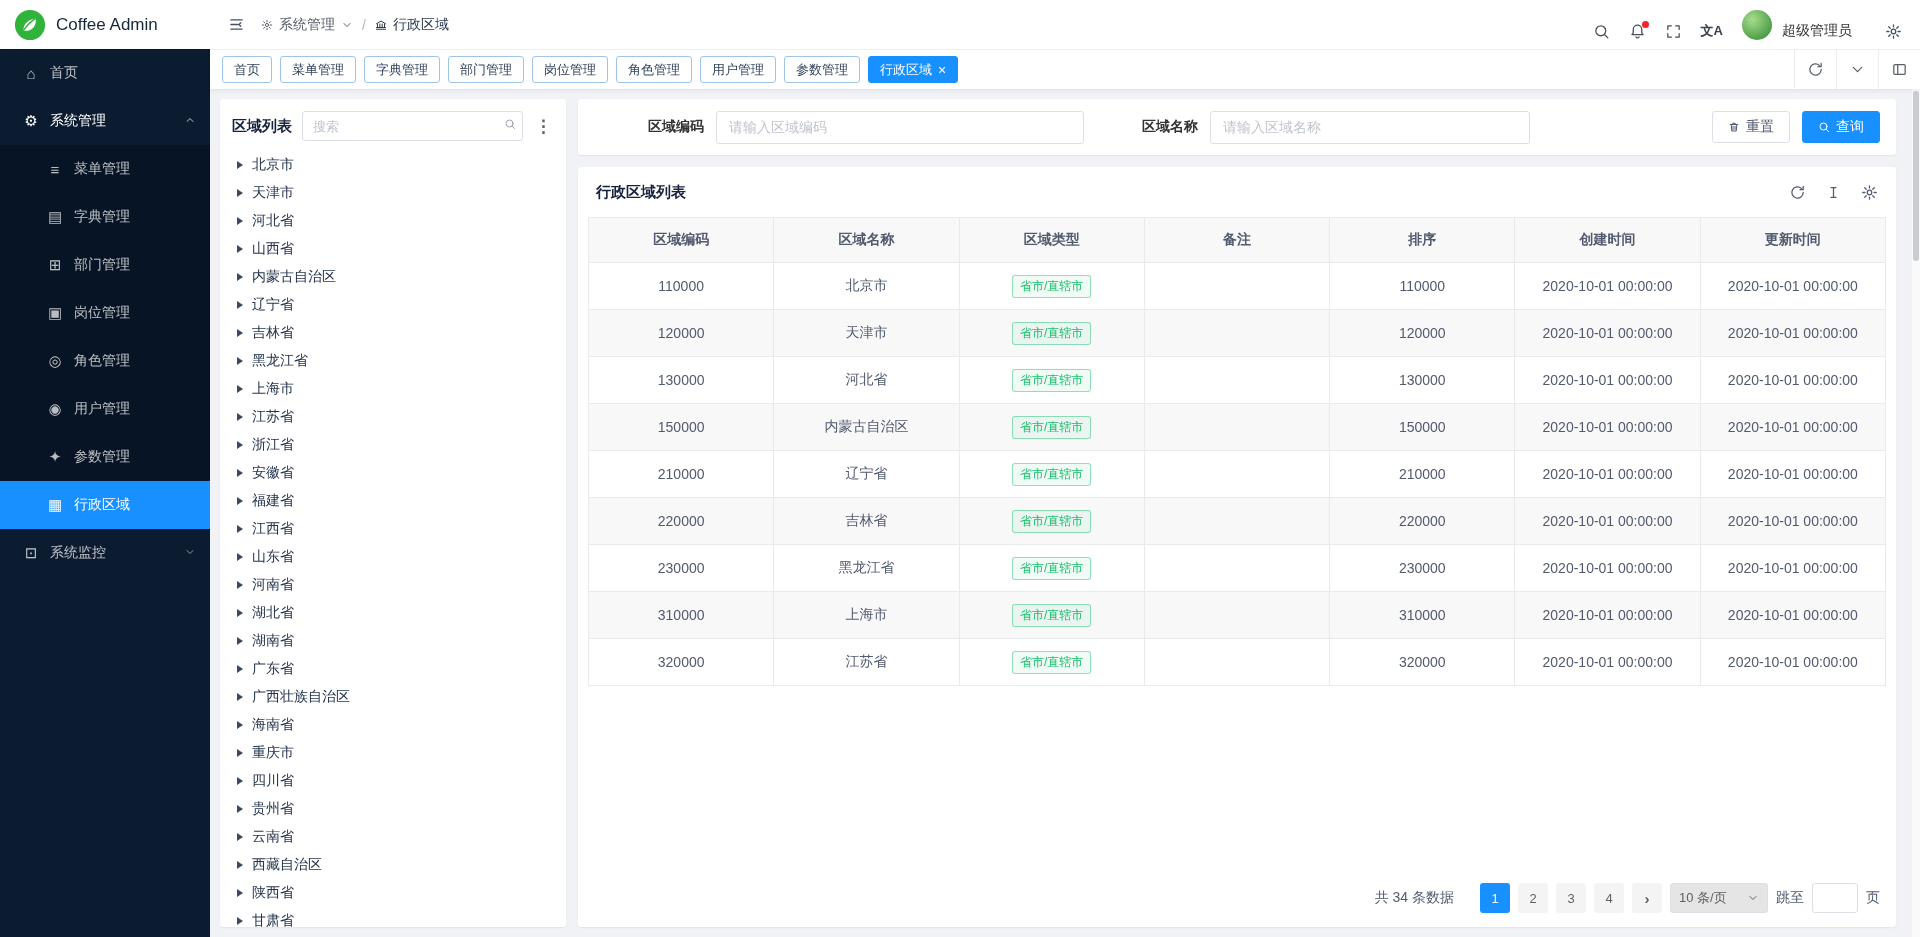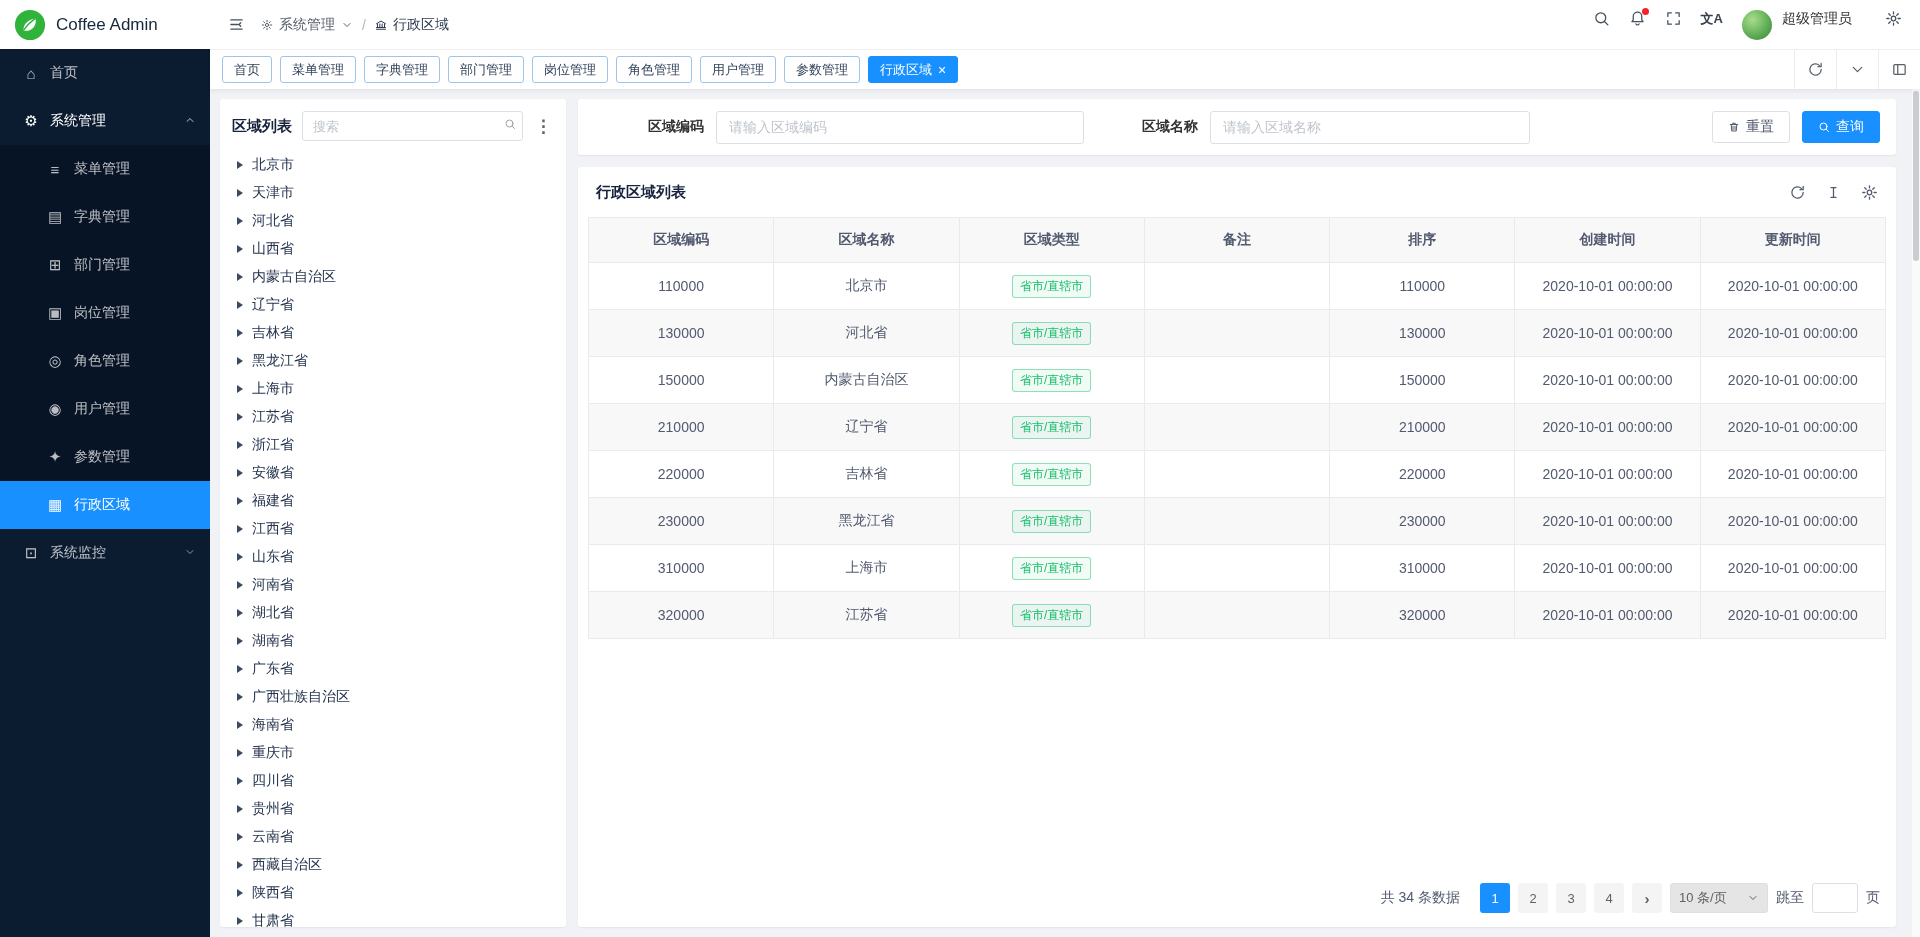--- a/index.html
+++ b/index.html
@@ -25,21 +25,21 @@
 
   
   .main{flex:1;display:flex;flex-direction:column;min-width:0}
 
   .topbar{height:49px;background:#fff;display:flex;align-items:center;padding:0 18px;gap:16px;flex-shrink:0}
   .collapse{color:#45505e;cursor:pointer;display:inline-flex}
   .breadcrumb{display:flex;align-items:center;gap:9px;color:#57606b}
   .crumb{display:inline-flex;align-items:center;gap:6px;cursor:pointer}
   .crumb.current{color:#2b3a4e;cursor:default}
   .crumb-sep{color:#b0b6bd}
-  .hd-right{margin-left:auto;display:flex;align-items:flex-start;gap:19px;color:#45505e}
+  .hd-right{margin-left:auto;display:flex;align-items:flex-end;gap:19px;color:#45505e}
   .hd-icon{cursor:pointer;display:inline-flex;position:relative}
   .hd-icon .dot{position:absolute;top:-2px;right:-3px;width:7px;height:7px;border-radius:50%;background:#f5222d}
   .translate{font-size:13px;font-weight:bold;color:#3a434d}
   .avatar{width:30px;height:30px;border-radius:50%;background:radial-gradient(circle at 35% 32%,#a7dd8b,#4e9e48 72%);margin-right:-9px;cursor:pointer;flex-shrink:0}
   .user-name{color:#333;cursor:pointer}
   .gear-right{margin-left:14px}
 
   .tabsbar{height:40px;background:#fff;border-top:1px solid #f0f0f0;box-shadow:0 2px 4px rgba(0,21,41,.06);display:flex;align-items:center;padding-left:12px;position:relative;z-index:2;flex-shrink:0}
   .tab{height:27px;display:inline-flex;align-items:center;gap:6px;padding:0 11px;border:1px solid #9ec5e8;border-radius:3px;margin-right:8px;font-size:13px;color:#33445c;background:#fff;cursor:pointer;white-space:nowrap}
   .tab.active{background:#1890ff;border-color:#1890ff;color:#fff}
@@ -82,21 +82,21 @@
   .tc-title{font-weight:bold;font-size:15px;color:#17233d}
   .tc-tools{margin-left:auto;display:flex;gap:19px;color:#515a6e;align-items:center}
   .tc-tools .ticon{cursor:pointer;display:inline-flex}
   table{width:100%;border-collapse:collapse;table-layout:fixed}
   th{height:45px;background:#f8f8f9;font-size:14px;color:#515a6e;font-weight:bold;border:1px solid #e8eaec;text-align:center}
   td{height:47px;text-align:center;font-size:14px;color:#515a6e;border:1px solid #e8eaec;overflow:hidden;white-space:nowrap}
   tbody tr:nth-child(even){background:#f8f8f9}
   .badge{display:inline-block;padding:2px 7px;font-size:12px;color:#19be6b;border:1px solid rgba(25,190,107,.45);background:rgba(25,190,107,.06);border-radius:3px}
 
   .pager{margin-top:auto;display:flex;align-items:center;justify-content:flex-end;gap:8px;padding:14px 6px;color:#515a6e;font-size:14px;flex-shrink:0}
-  .total{margin-right:12px}
+  .total{margin-right:18px}
   .page{min-width:30px;height:30px;border:none;border-radius:3px;background:#f4f4f5;color:#606266;font-size:13px;cursor:pointer;font-family:inherit;padding:0 6px}
   .page.active{background:#1890ff;color:#fff}
   .page.next{font-size:15px;font-weight:bold}
   .size-select{width:98px;height:30px;border:1px solid #dcdfe6;border-radius:3px;display:flex;align-items:center;justify-content:space-between;padding:0 8px;color:#606266;font-size:13px;cursor:pointer;background:#e5e5e5}
   .jump-input{width:46px;height:30px;border:1px solid #dcdfe6;border-radius:3px;padding:0 6px}
 
   .page-scroll{position:absolute;right:0;top:89px;bottom:0;width:8px;background:#fafafa}
   .page-scroll .thumb{position:absolute;top:2px;left:1px;width:6px;height:170px;background:#c9ccd1;border-radius:3px}
 </style>
 </head>
@@ -486,20 +486,29 @@
               <tr>
                   <td>110000</td>
                   <td>北京市</td>
                   <td><span class="badge">省市/直辖市</span></td>
                   <td></td>
                   <td>110000</td>
                   <td>2020-10-01 00:00:00</td>
                   <td>2020-10-01 00:00:00</td>
                 </tr>
                 <tr>
+                  <td>120000</td>
+                  <td>天津市</td>
+                  <td><span class="badge">省市/直辖市</span></td>
+                  <td></td>
+                  <td>120000</td>
+                  <td>2020-10-01 00:00:00</td>
+                  <td>2020-10-01 00:00:00</td>
+                </tr>
+                <tr>
                   <td>130000</td>
                   <td>河北省</td>
                   <td><span class="badge">省市/直辖市</span></td>
                   <td></td>
                   <td>130000</td>
                   <td>2020-10-01 00:00:00</td>
                   <td>2020-10-01 00:00:00</td>
                 </tr>
                 <tr>
                   <td>150000</td>

